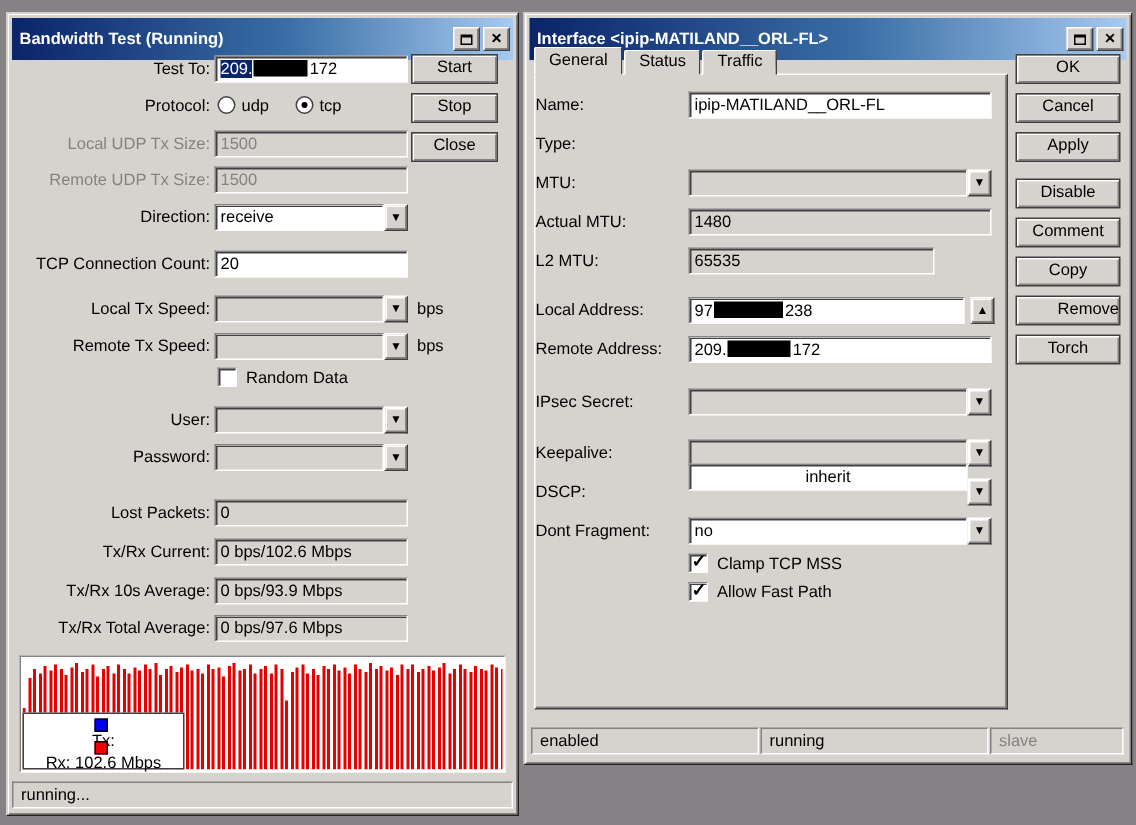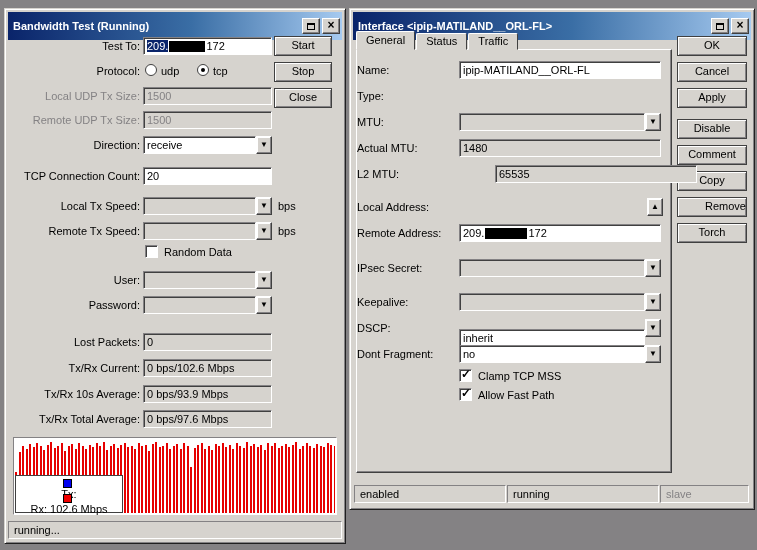--- a/index.html
+++ b/index.html
@@ -301,38 +301,39 @@
   <div class="lbl2" style="top:81px;z-index:2;">Type:</div>
 
   <div class="lbl2" style="top:107px;z-index:2;">MTU:</div>
   <div class="fld gray" style="left:109px;top:104px;width:186px;z-index:2;"><span></span></div>
   <div class="arrow-btn" style="left:295px;top:104px;z-index:2;"><span>▼</span></div>
 
   <div class="lbl2" style="top:133px;z-index:2;">Actual MTU:</div>
   <div class="fld gray" style="left:109px;top:130px;width:202px;z-index:2;"><span>1480</span></div>
 
   <div class="lbl2" style="top:159px;z-index:2;">L2 MTU:</div>
-  <div class="fld gray" style="left:109px;top:156px;width:202px;z-index:2;margin-left:36px;"><span>65535</span></div>
+  <div class="fld gray" style="left:109px;top:156px;width:164px;z-index:2;"><span>65535</span></div>
 
   <div class="lbl2" style="top:192px;z-index:2;">Local Address:</div>
+  <div class="fld" style="left:109px;top:189px;width:184px;z-index:2;"><span>97</span><span class="redact" style="width:46px"></span><span>238</span></div>
   <div class="arrow-btn" style="left:297px;top:189px;z-index:2;"><span>▲</span></div>
 
   <div class="lbl2" style="top:218px;z-index:2;">Remote Address:</div>
   <div class="fld" style="left:109px;top:215px;width:202px;z-index:2;"><span>209.</span><span class="redact" style="width:42px"></span><span>172</span></div>
 
   <div class="lbl2" style="top:253px;z-index:2;">IPsec Secret:</div>
   <div class="fld gray" style="left:109px;top:250px;width:186px;z-index:2;"><span></span></div>
   <div class="arrow-btn" style="left:295px;top:250px;z-index:2;"><span>▼</span></div>
 
   <div class="lbl2" style="top:287px;z-index:2;">Keepalive:</div>
   <div class="fld gray" style="left:109px;top:284px;width:186px;z-index:2;"><span></span></div>
   <div class="arrow-btn" style="left:295px;top:284px;z-index:2;"><span>▼</span></div>
 
   <div class="lbl2" style="top:313px;z-index:2;">DSCP:</div>
-  <div class="fld" style="left:109px;top:320px;width:186px;z-index:2;"><span>inherit</span></div>
+  <div class="fld" style="left:109px;top:300px;width:186px;z-index:2;text-align:center;"><span>inherit</span></div>
   <div class="arrow-btn" style="left:295px;top:310px;z-index:2;"><span>▼</span></div>
 
   <div class="lbl2" style="top:339px;z-index:2;">Dont Fragment:</div>
   <div class="fld" style="left:109px;top:336px;width:186px;z-index:2;"><span>no</span></div>
   <div class="arrow-btn" style="left:295px;top:336px;z-index:2;"><span>▼</span></div>
 
   <span class="cb checked" style="left:109px;top:360px;z-index:2;"></span>
   <span class="rtext" style="left:128px;top:361px;z-index:2;">Clamp TCP MSS</span>
   <span class="cb checked" style="left:109px;top:379px;z-index:2;"></span>
   <span class="rtext" style="left:128px;top:380px;z-index:2;">Allow Fast Path</span>

